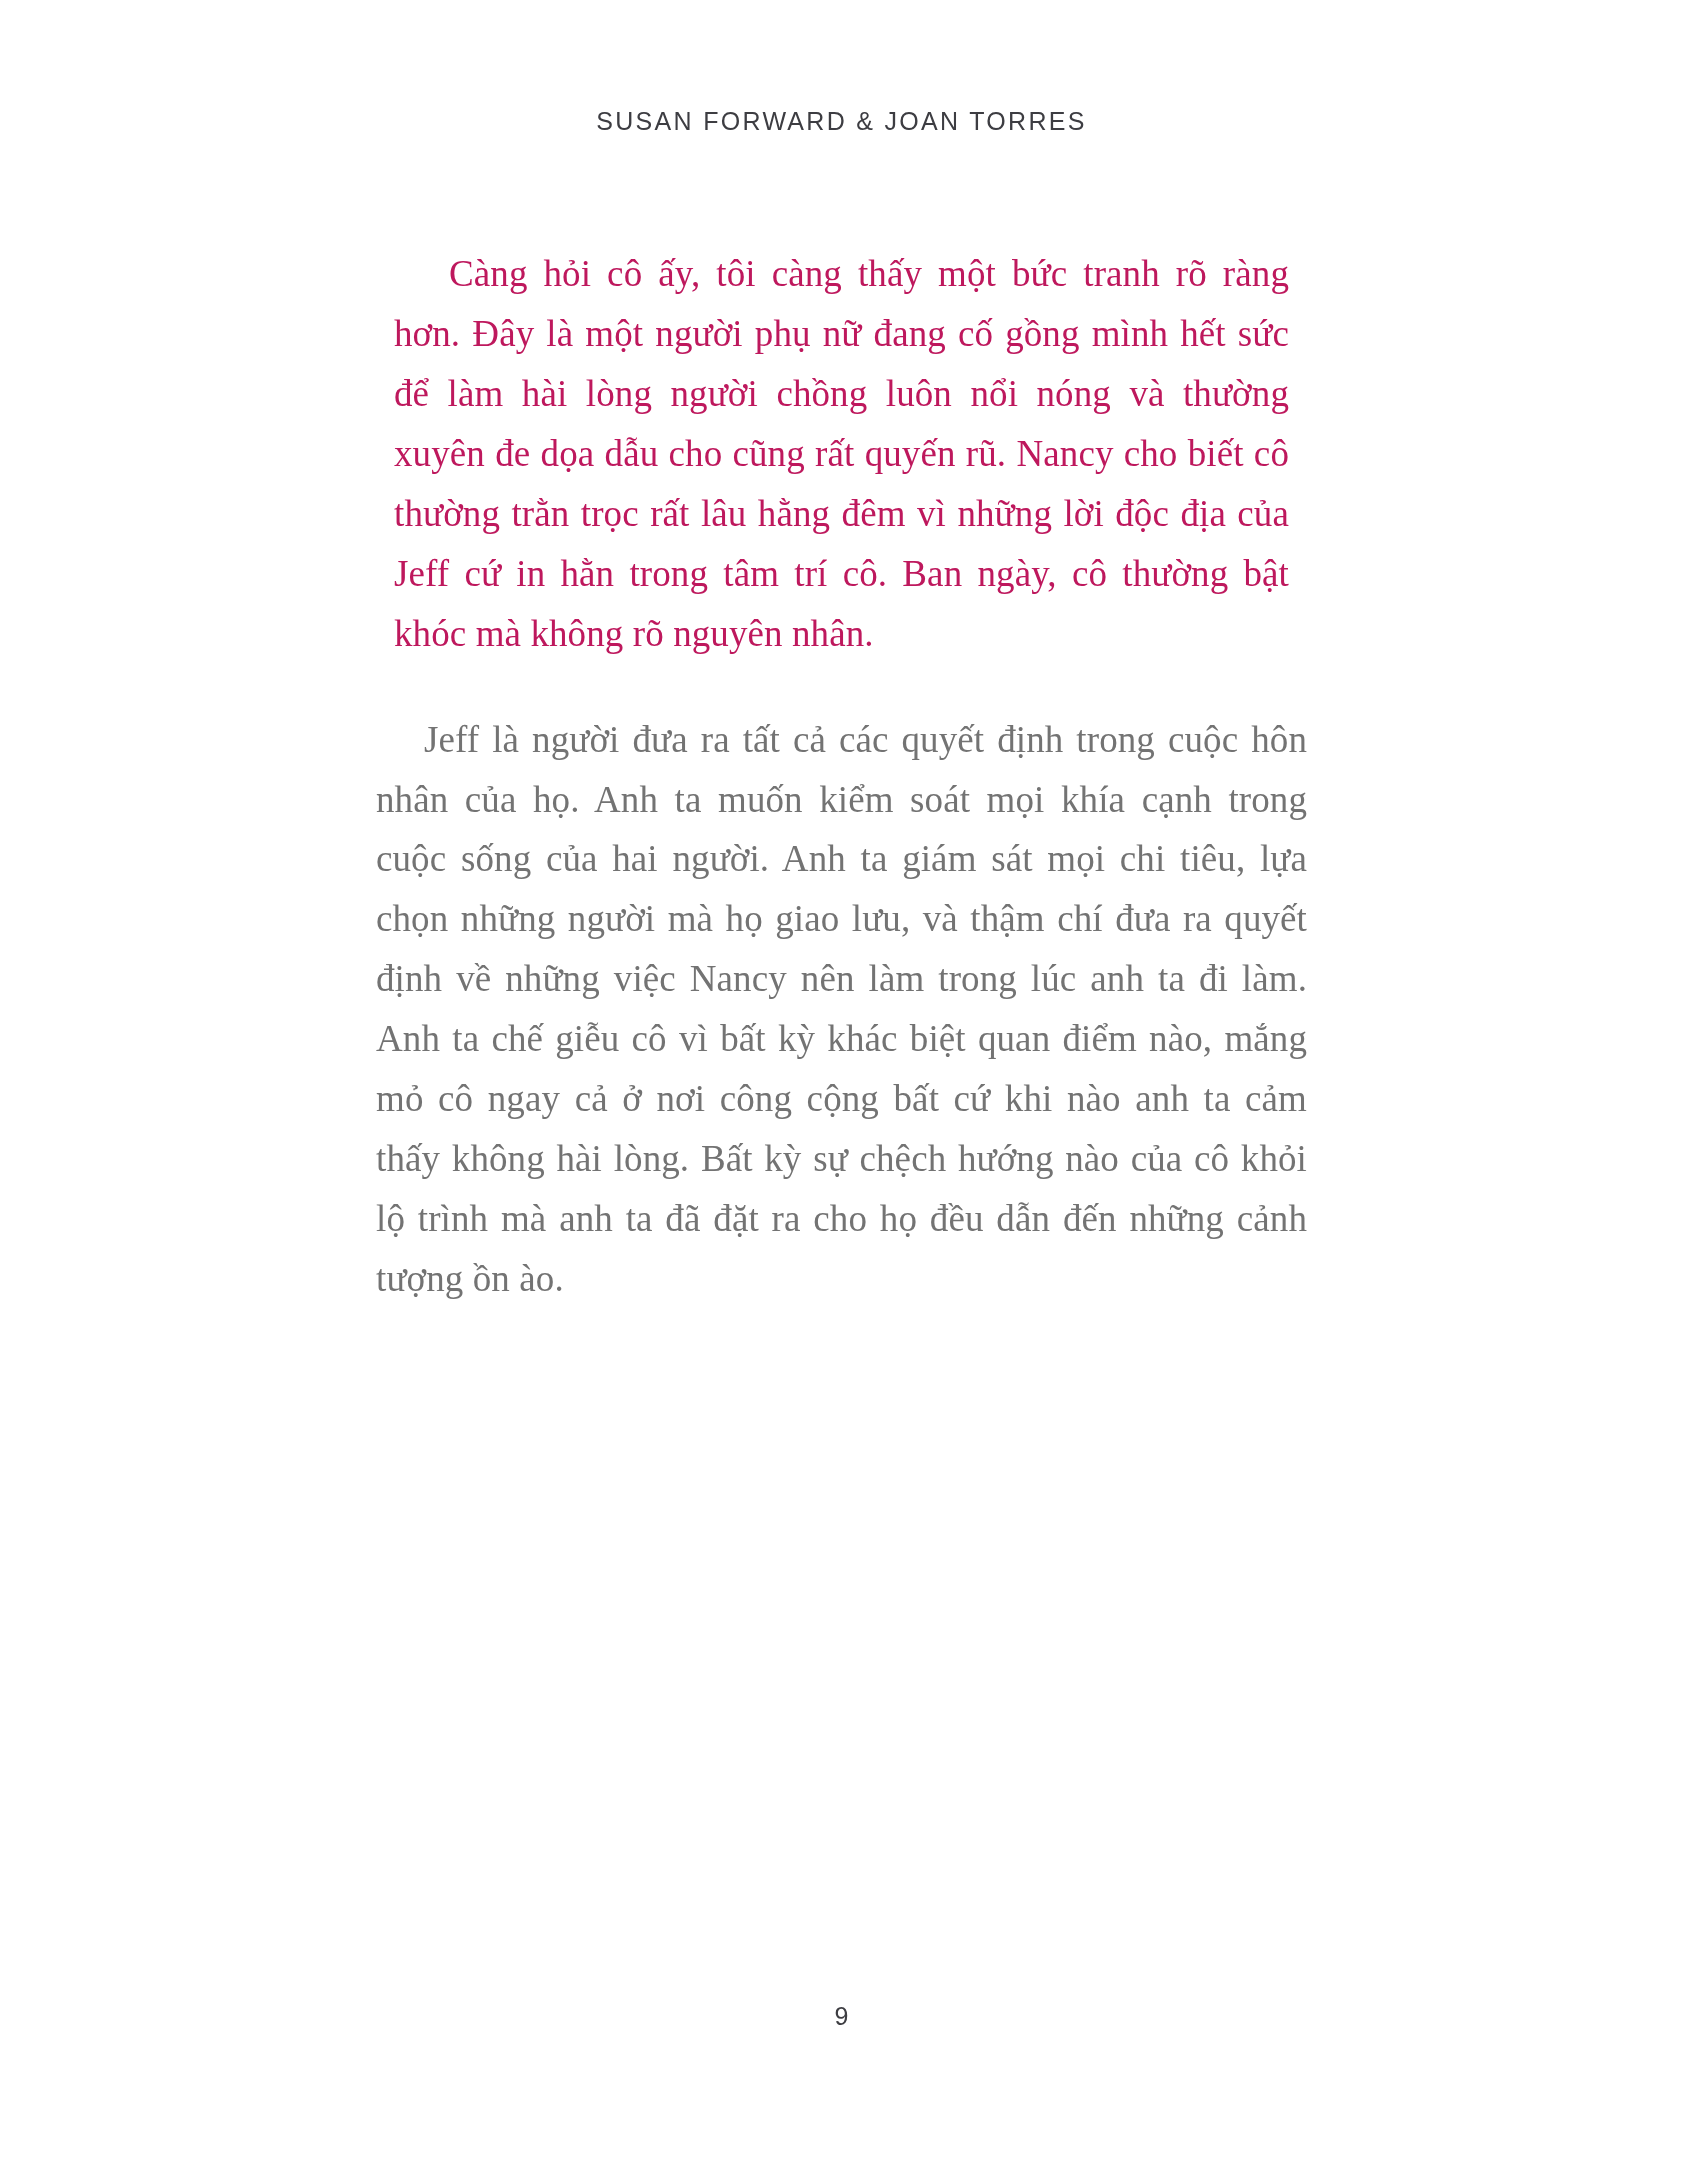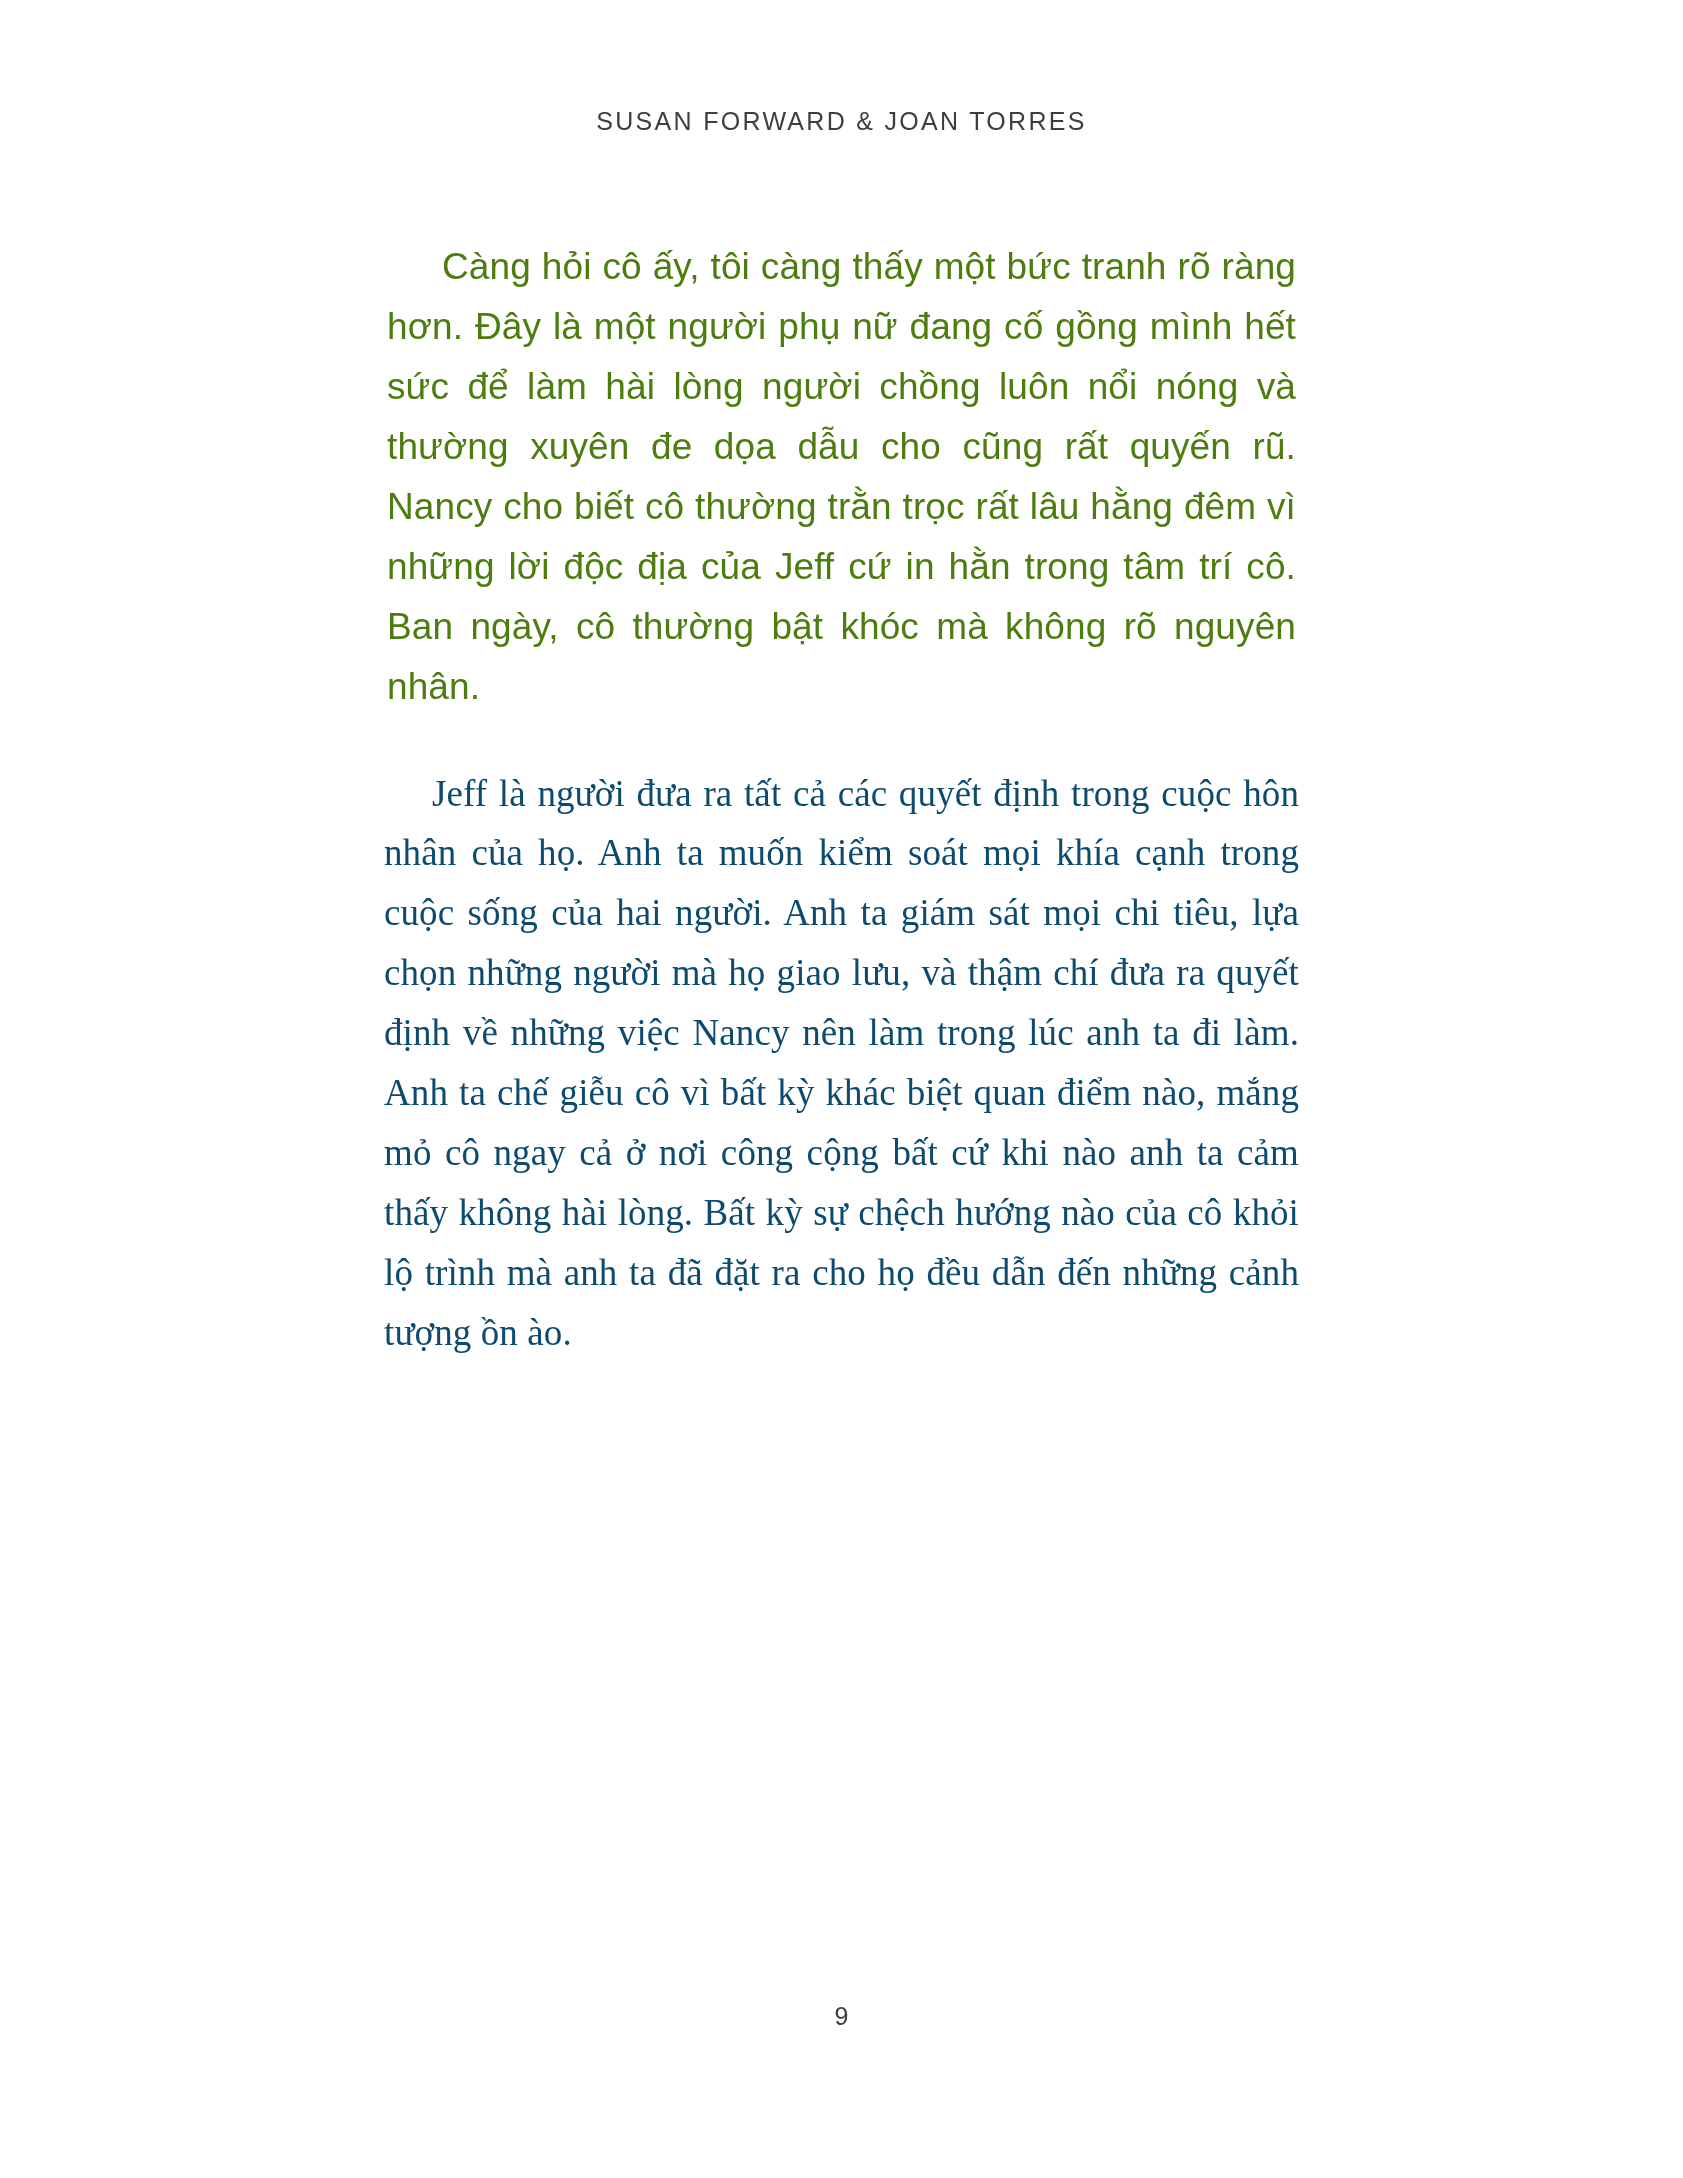--- a/index.html
+++ b/index.html
@@ -30,37 +30,37 @@
     font-weight: 400;
   }
   
   .text-block {
     position: absolute;
     top: 226px;
     left: 376px;
     width: 931px;
   }
   p.body-para {
-    margin: 11px;
+    margin: 18px;
     font-size: 37px;
     line-height: 1.62;
-    color: #4d7c0f;
+    color: #be185d;
     text-align: justify;
     text-indent: 55px;
     letter-spacing: 0.1px;
-    font-family: Liberation Sans, sans-serif;
+    font-family: Liberation Serif, serif;
   }
   p.body-para + p.body-para {
     margin-top: 26px;
   }
   p.quote-para {
-    margin: 8px;
+    margin: 0;
     font-size: 37px;
     line-height: 1.62;
-    color: #0c4a6e;
+    color: #737373;
     text-align: justify;
     text-indent: 48px;
     letter-spacing: 0.1px;
     font-family: "Liberation Serif", serif;
   }
   .spacer-quote { height: 28px; }
   
   .folio {
     position: absolute;
     bottom: 137px;

